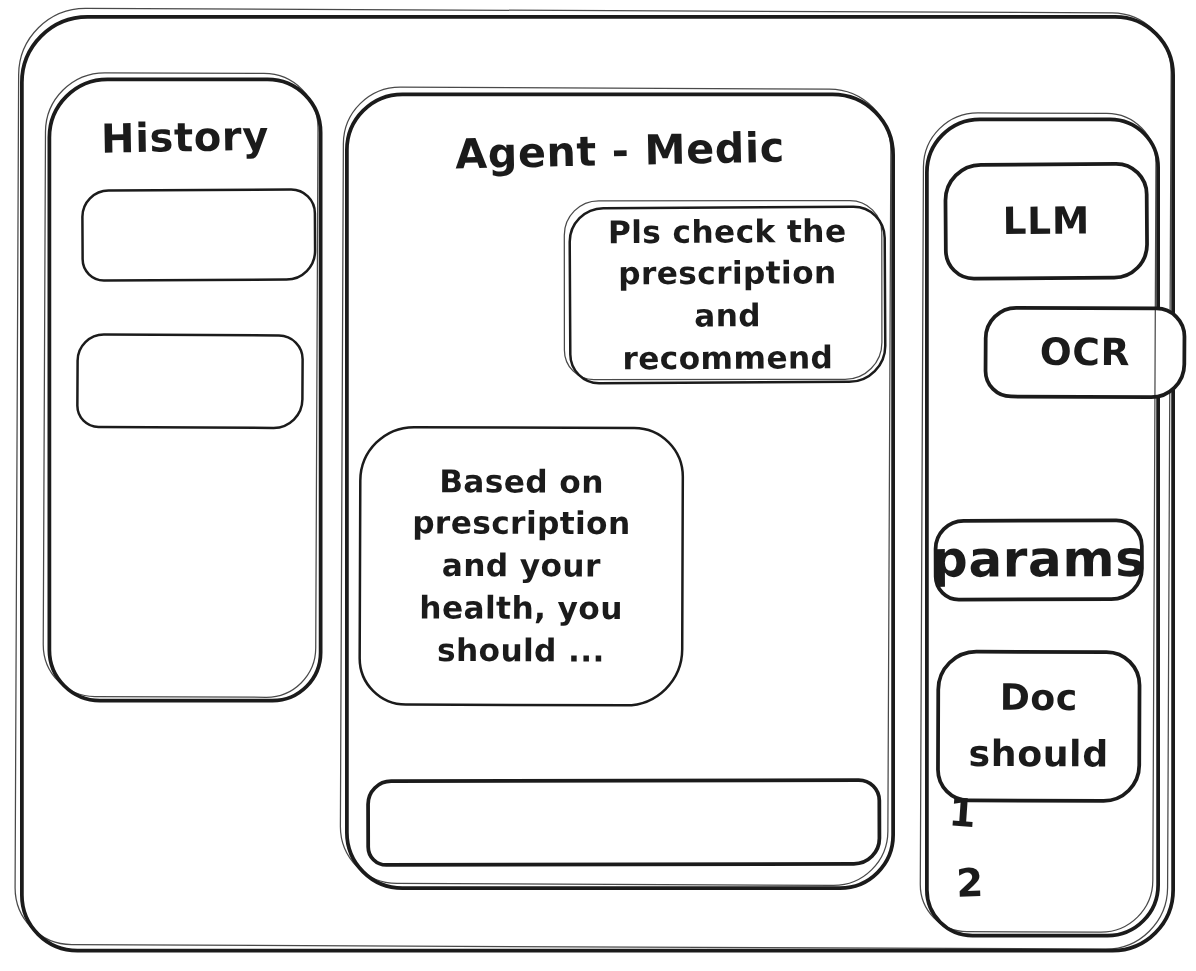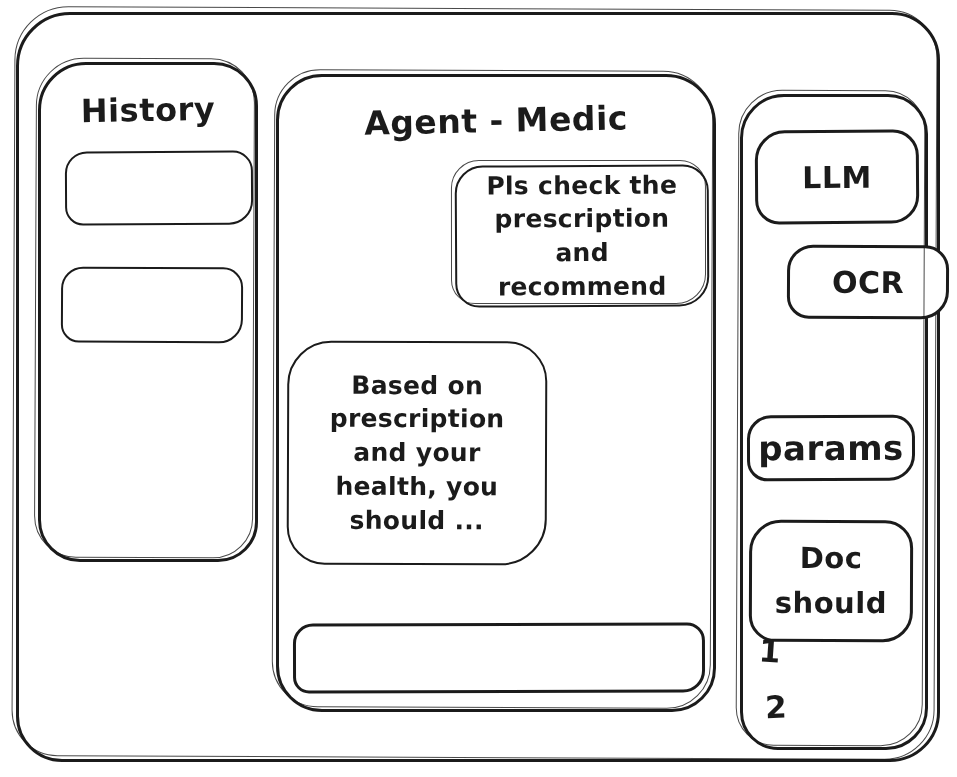--- a/index.html
+++ b/index.html
@@ -64,21 +64,21 @@
     position: absolute; background: #fff; border: 3px solid #1b1b1b;
     font: 700 30px "DejaVu Sans", "Liberation Sans", sans-serif;
     color: #1b1b1b; letter-spacing: .5px; cursor: pointer;
     display: flex; align-items: center; justify-content: center; text-align: center;
   }
   .tool.llm    { left: 12px; top: 33px;  width: 164px; height: 94px;
                  border-radius: 30px 26px 28px 24px; transform: rotate(-.4deg); }
   .tool.ocr    { left: 12px; top: 148px; width: 162px; height: 74px;
                  border-radius: 26px 24px 28px 22px; transform: rotate(.3deg); margin-left: 32px; }
   .tool.params { left: 4px;  top: 318px; width: 168px; height: 66px;
-                 border-radius: 24px 22px 26px 20px; font-size: 34px; transform: rotate(-.2deg); }
+                 border-radius: 24px 22px 26px 20px; font-size: 40px; transform: rotate(-.2deg); }
   .tool.docsource { left: 6px; top: 423px; width: 164px; height: 122px;
                  border-radius: 32px 28px 30px 26px; font-size: 29px; line-height: 1.55;
                  padding: 6px 14px; transform: rotate(.2deg); }
   .doc-num { position: absolute; font-size: 31px; font-weight: 700; cursor: pointer; }
   .doc-num.n1 { left: 16px; top: 536px; transform: rotate(4deg); }
   .doc-num.n2 { left: 22px; top: 592px; transform: rotate(-2deg); }
 </style>
 </head>
 <body>
 

